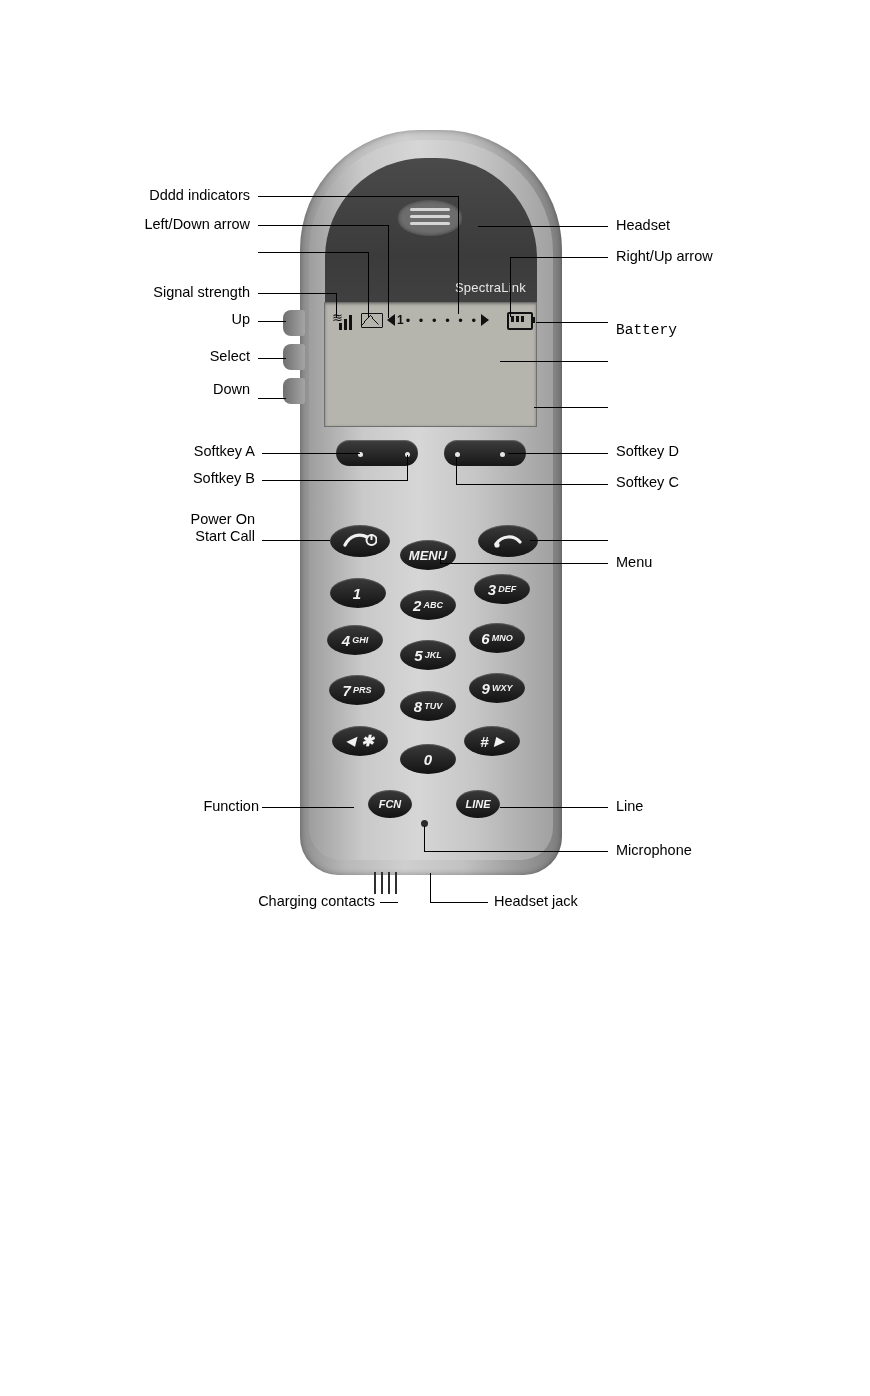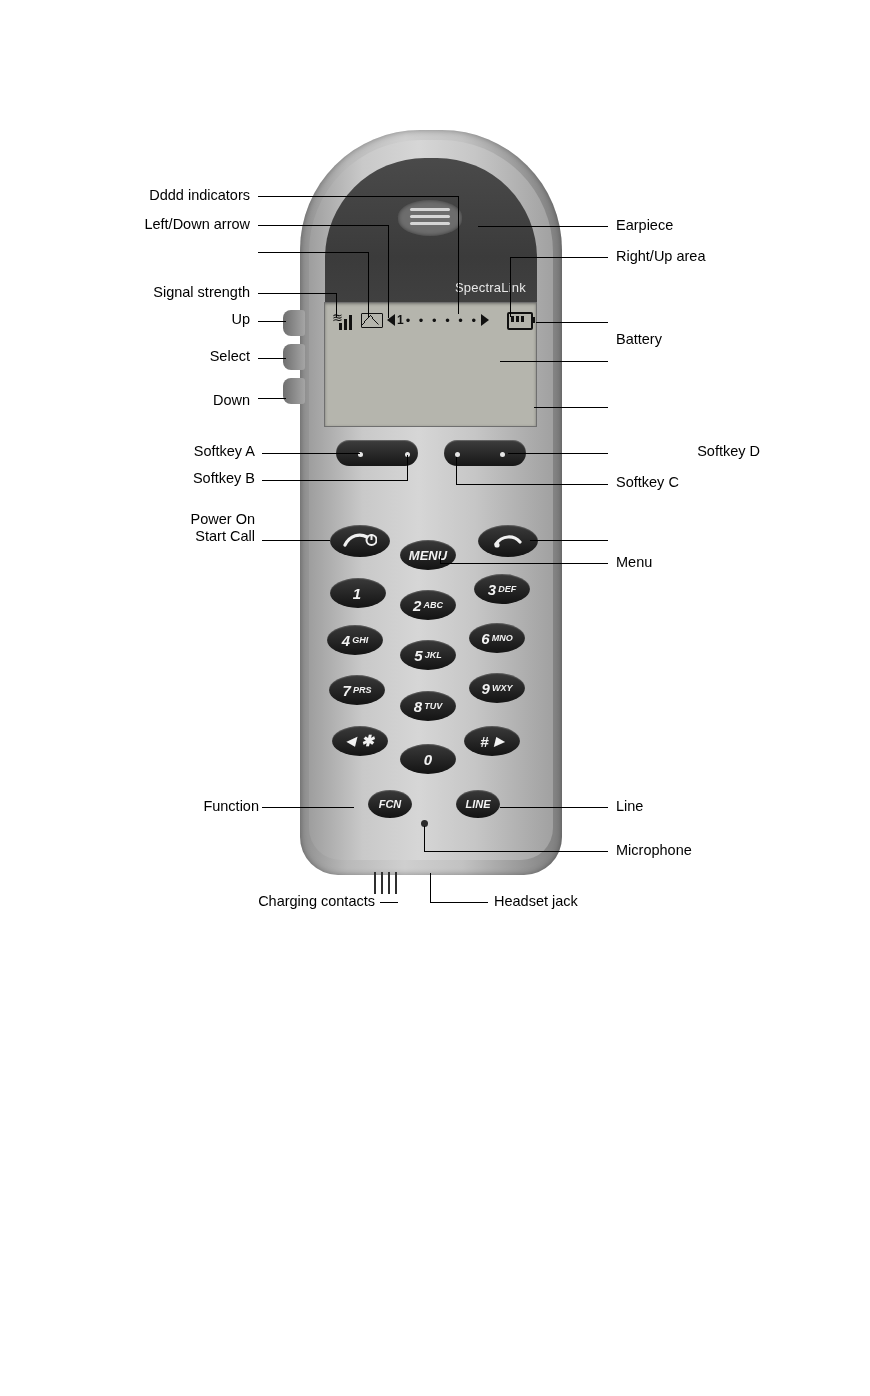--- a/index.html
+++ b/index.html
@@ -505,55 +505,55 @@
   <div class="label right-al" style="left:120px; top:284px; width:130px;">Signal strength</div>
   <div class="leader h" style="left:258px; top:293px; width:78px;"></div>
   <div class="leader v" style="left:336px; top:293px; height:24px;"></div>
 
   <div class="label right-al" style="left:180px; top:311px; width:70px;">Up</div>
   <div class="leader h" style="left:258px; top:321px; width:28px;"></div>
 
   <div class="label right-al" style="left:170px; top:348px; width:80px;">Select</div>
   <div class="leader h" style="left:258px; top:358px; width:28px;"></div>
 
-  <div class="label right-al" style="left:170px; top:392px; width:80px;">Down</div>
+  <div class="label right-al" style="left:170px; top:381px; width:80px;">Down</div>
   <div class="leader h" style="left:258px; top:398px; width:28px;"></div>
 
   <div class="label right-al" style="left:150px; top:443px; width:105px;">Softkey A</div>
   <div class="leader h" style="left:262px; top:453px; width:98px;"></div>
 
   <div class="label right-al" style="left:150px; top:470px; width:105px;">Softkey B</div>
   <div class="leader h" style="left:262px; top:480px; width:146px;"></div>
   <div class="leader v" style="left:407px; top:455px; height:25px;"></div>
 
   <div class="label right-al" style="left:140px; top:511px; width:115px;">Power On
 Start Call</div>
   <div class="leader h" style="left:262px; top:540px; width:68px;"></div>
 
   <div class="label right-al" style="left:164px; top:798px; width:95px;">Function</div>
   <div class="leader h" style="left:262px; top:807px; width:92px;"></div>
 
   <div class="label right-al" style="left:230px; top:893px; width:145px;">Charging contacts</div>
   <div class="leader h" style="left:380px; top:902px; width:18px;"></div>
 
-  <div class="label" style="left:616px; top:217px; width:160px;">Earpiece</div>
+  <div class="label" style="left:616px; top:217px; width:160px;">Headset</div>
   <div class="leader h" style="left:478px; top:226px; width:130px;"></div>
 
-  <div class="label" style="left:616px; top:248px; width:170px;">Right/Up area</div>
+  <div class="label" style="left:616px; top:248px; width:170px;">Right/Up arrow</div>
   <div class="leader h" style="left:510px; top:257px; width:98px;"></div>
   <div class="leader v" style="left:510px; top:257px; height:60px;"></div>
 
-  <div class="label" style="left:616px; top:331px; width:120px;">Battery</div>
+  <div class="label" style="left:616px; top:322px; width:120px;font-family:Liberation Mono, monospace;">Battery</div>
   <div class="leader h" style="left:536px; top:322px; width:72px;"></div>
 
   <div class="leader h" style="left:500px; top:361px; width:108px;"></div>
 
   <div class="leader h" style="left:534px; top:407px; width:74px;"></div>
 
-  <div class="label" style="left:640px; top:443px; width:120px;text-align:right;">Softkey D</div>
+  <div class="label" style="left:616px; top:443px; width:120px;">Softkey D</div>
   <div class="leader h" style="left:508px; top:453px; width:100px;"></div>
 
   <div class="label" style="left:616px; top:474px; width:120px;">Softkey C</div>
   <div class="leader h" style="left:456px; top:484px; width:152px;"></div>
   <div class="leader v" style="left:456px; top:457px; height:27px;"></div>
 
   <div class="leader h" style="left:530px; top:540px; width:78px;"></div>
 
   <div class="label" style="left:616px; top:554px; width:110px;">Menu</div>
   <div class="leader h" style="left:440px; top:563px; width:168px;"></div>

